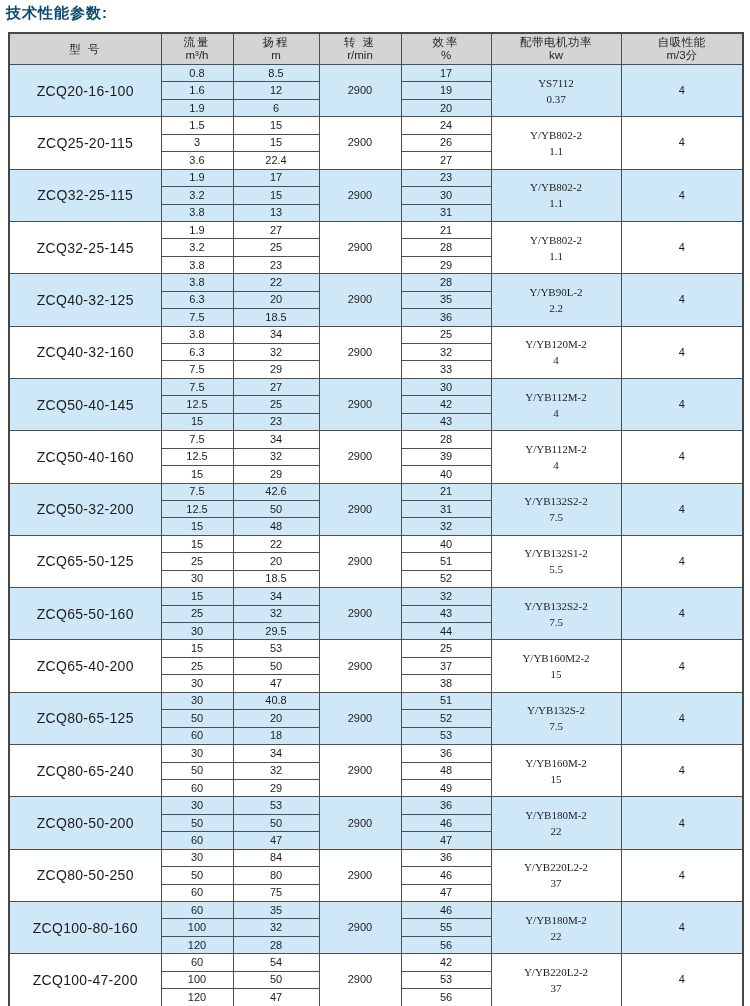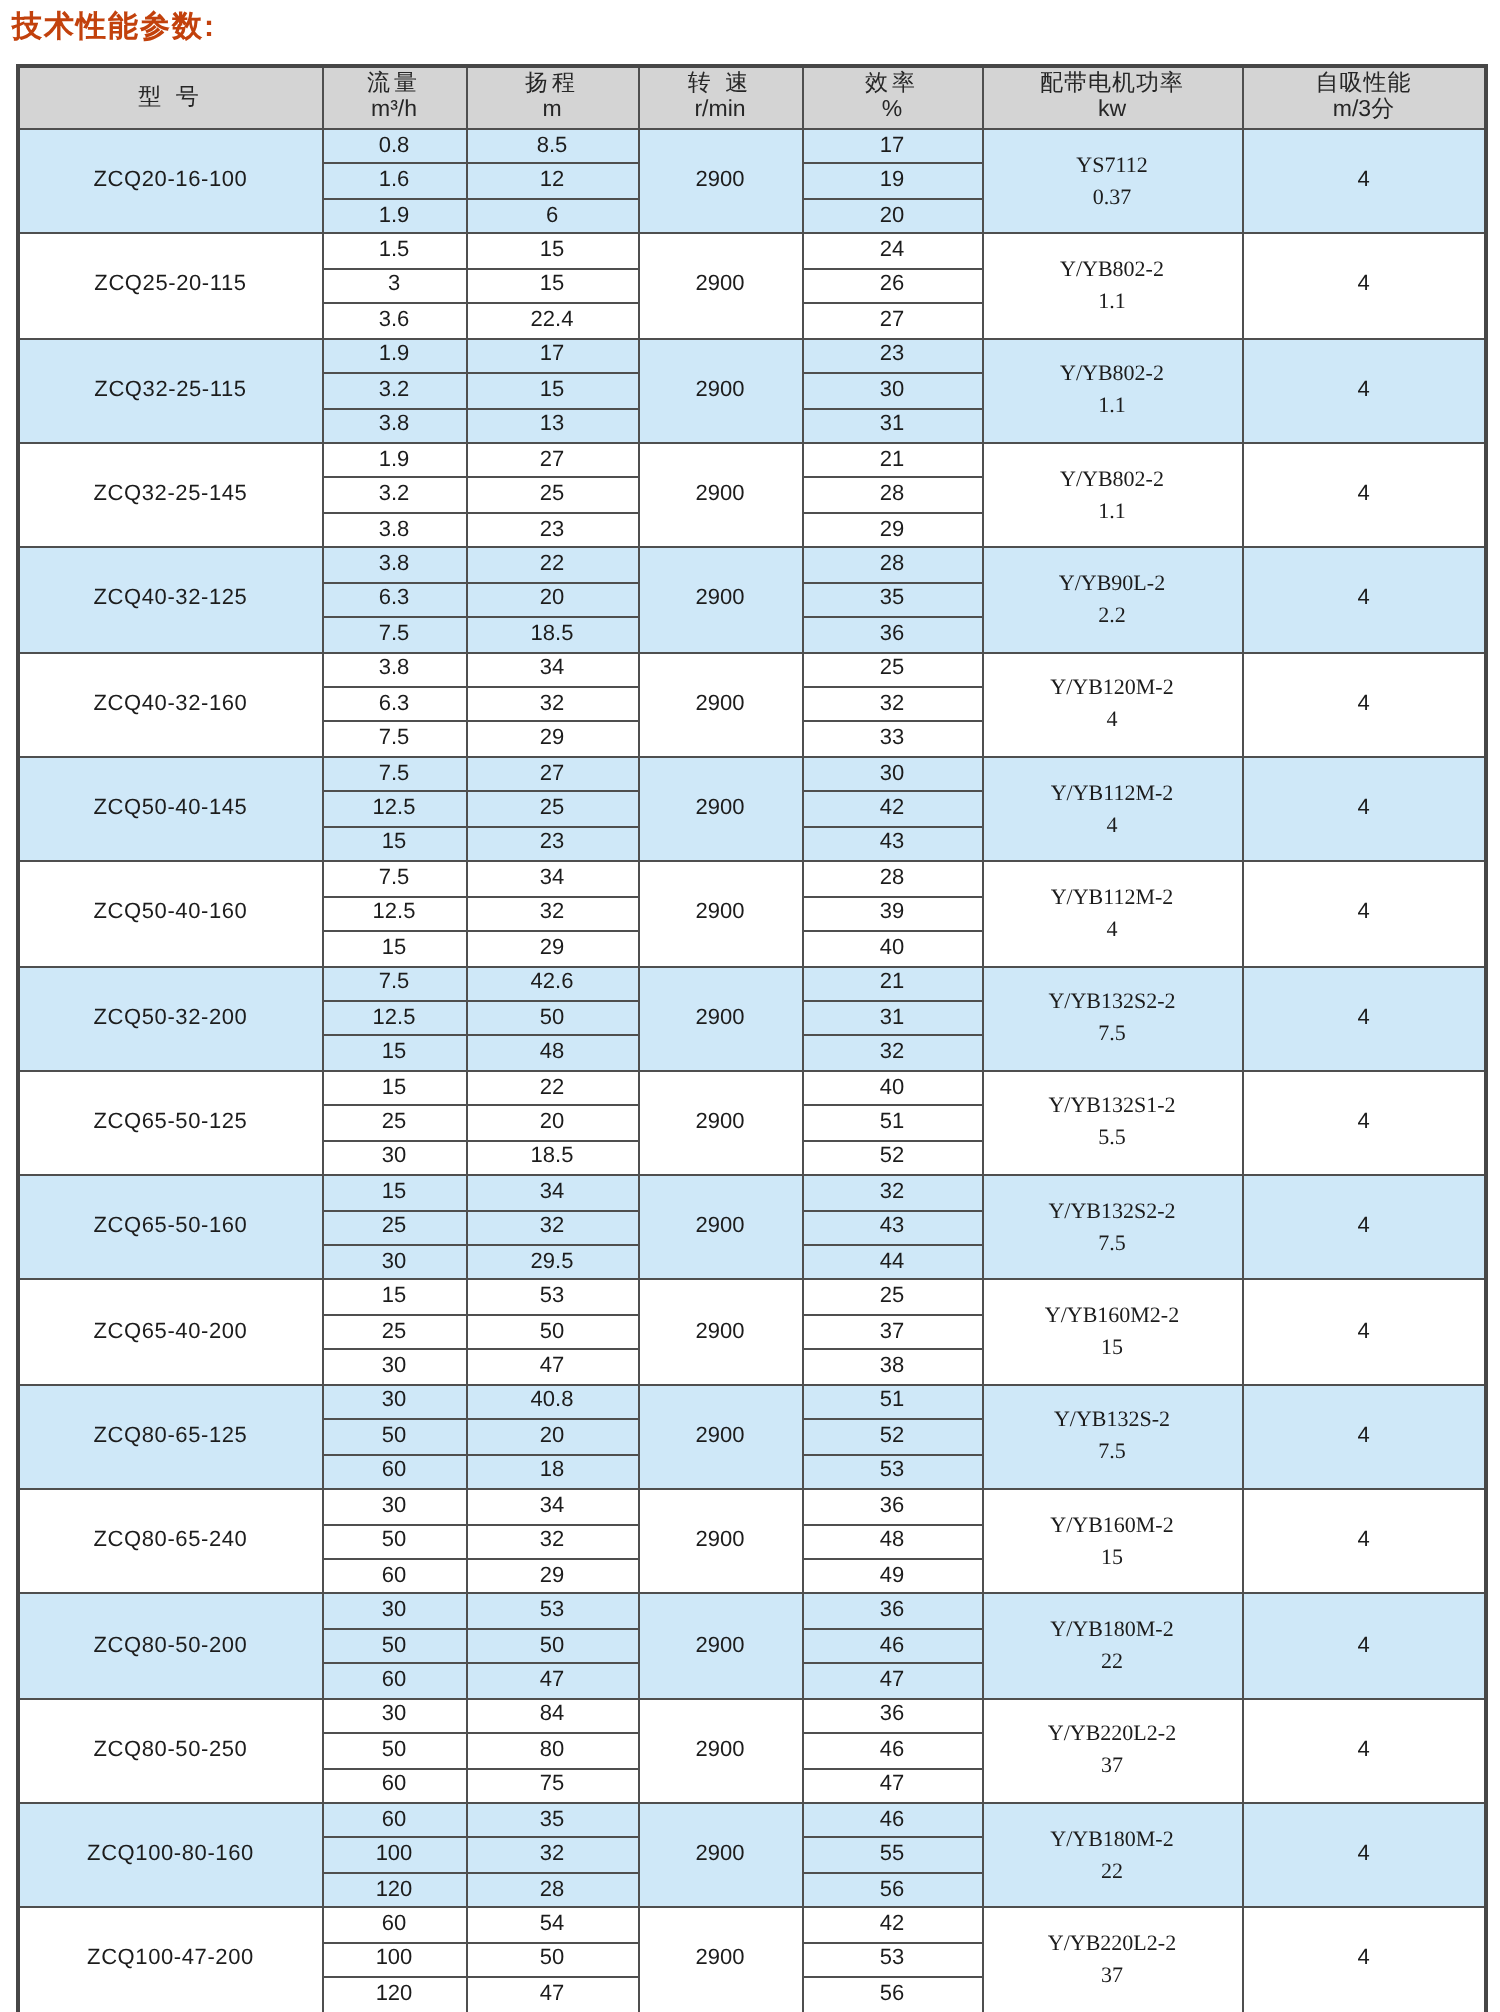--- a/index.html
+++ b/index.html
@@ -14,21 +14,21 @@
     height: 1006px;
     background: #ffffff;
     overflow: hidden;
   }
   .title {
     position: absolute;
     top: 4px;
     left: 6px;
     font-size: 15px;
     font-weight: bold;
-    color: #c2410c;
+    color: #0c4a6e;
     letter-spacing: 1px;
   }
   table.spec {
     position: absolute;
     top: 32px;
     left: 8px;
     width: 734px;
     border-collapse: collapse;
     table-layout: fixed;
     border: 2px solid #474747;
@@ -55,21 +55,21 @@
     font-size: 11px;
     color: #1c1c1c;
     text-align: center;
     vertical-align: middle;
     height: 16.45px;
     padding: 0;
     line-height: 1;
     background: #ffffff;
   }
   table.spec tr.hl td { background: #cfe8f8; }
-  table.spec td.model { font-size: 11px; letter-spacing: 0.3px; }
+  table.spec td.model { font-size: 14px; letter-spacing: 0.3px; }
   table.spec td.motor div { line-height: 16px; font-family: Liberation Serif, serif; }
 </style>
 </head>
 <body>
 
 <div class="page">
 
   <div class="title">技术性能参数:</div>
 
   <table class="spec">

